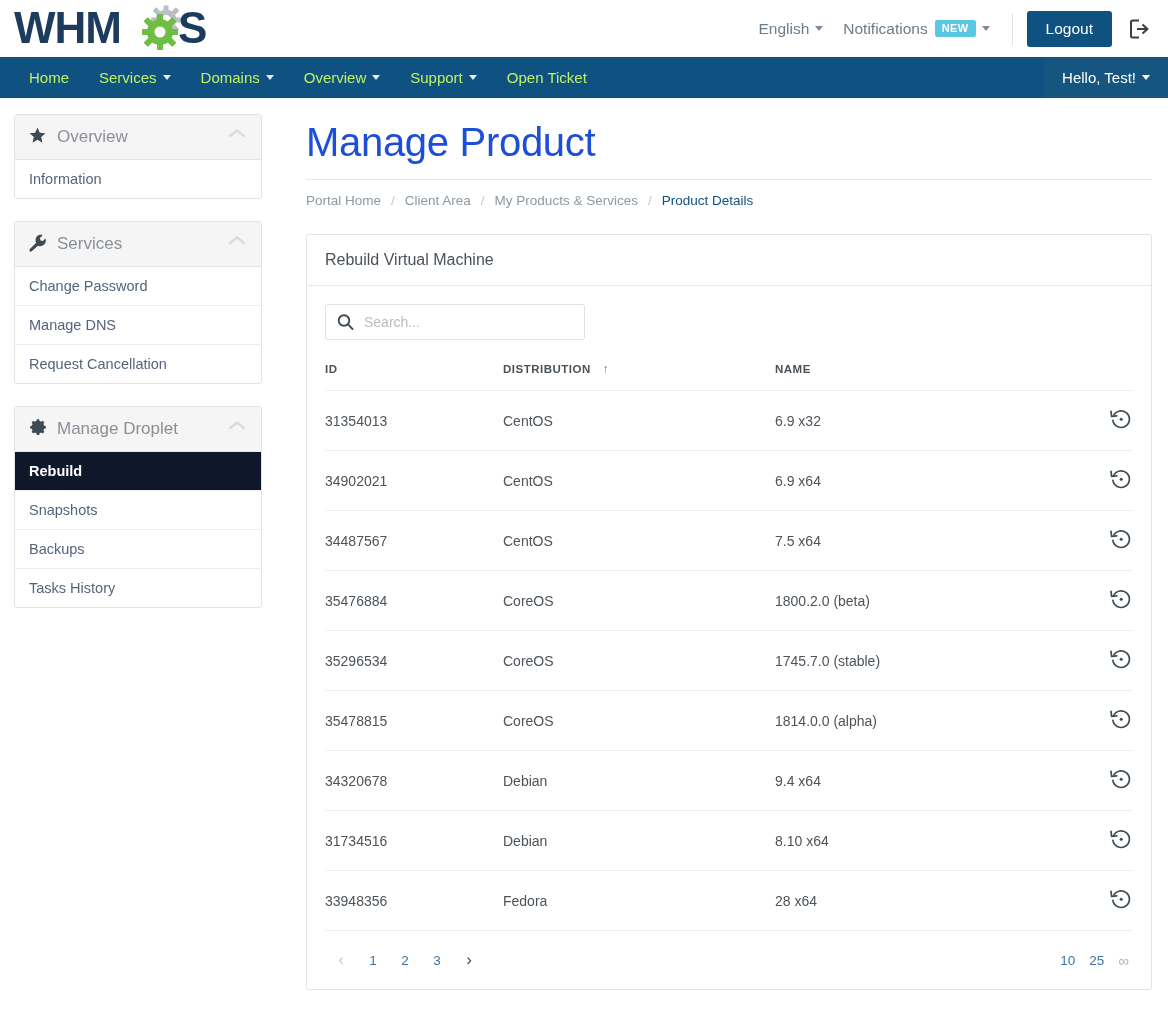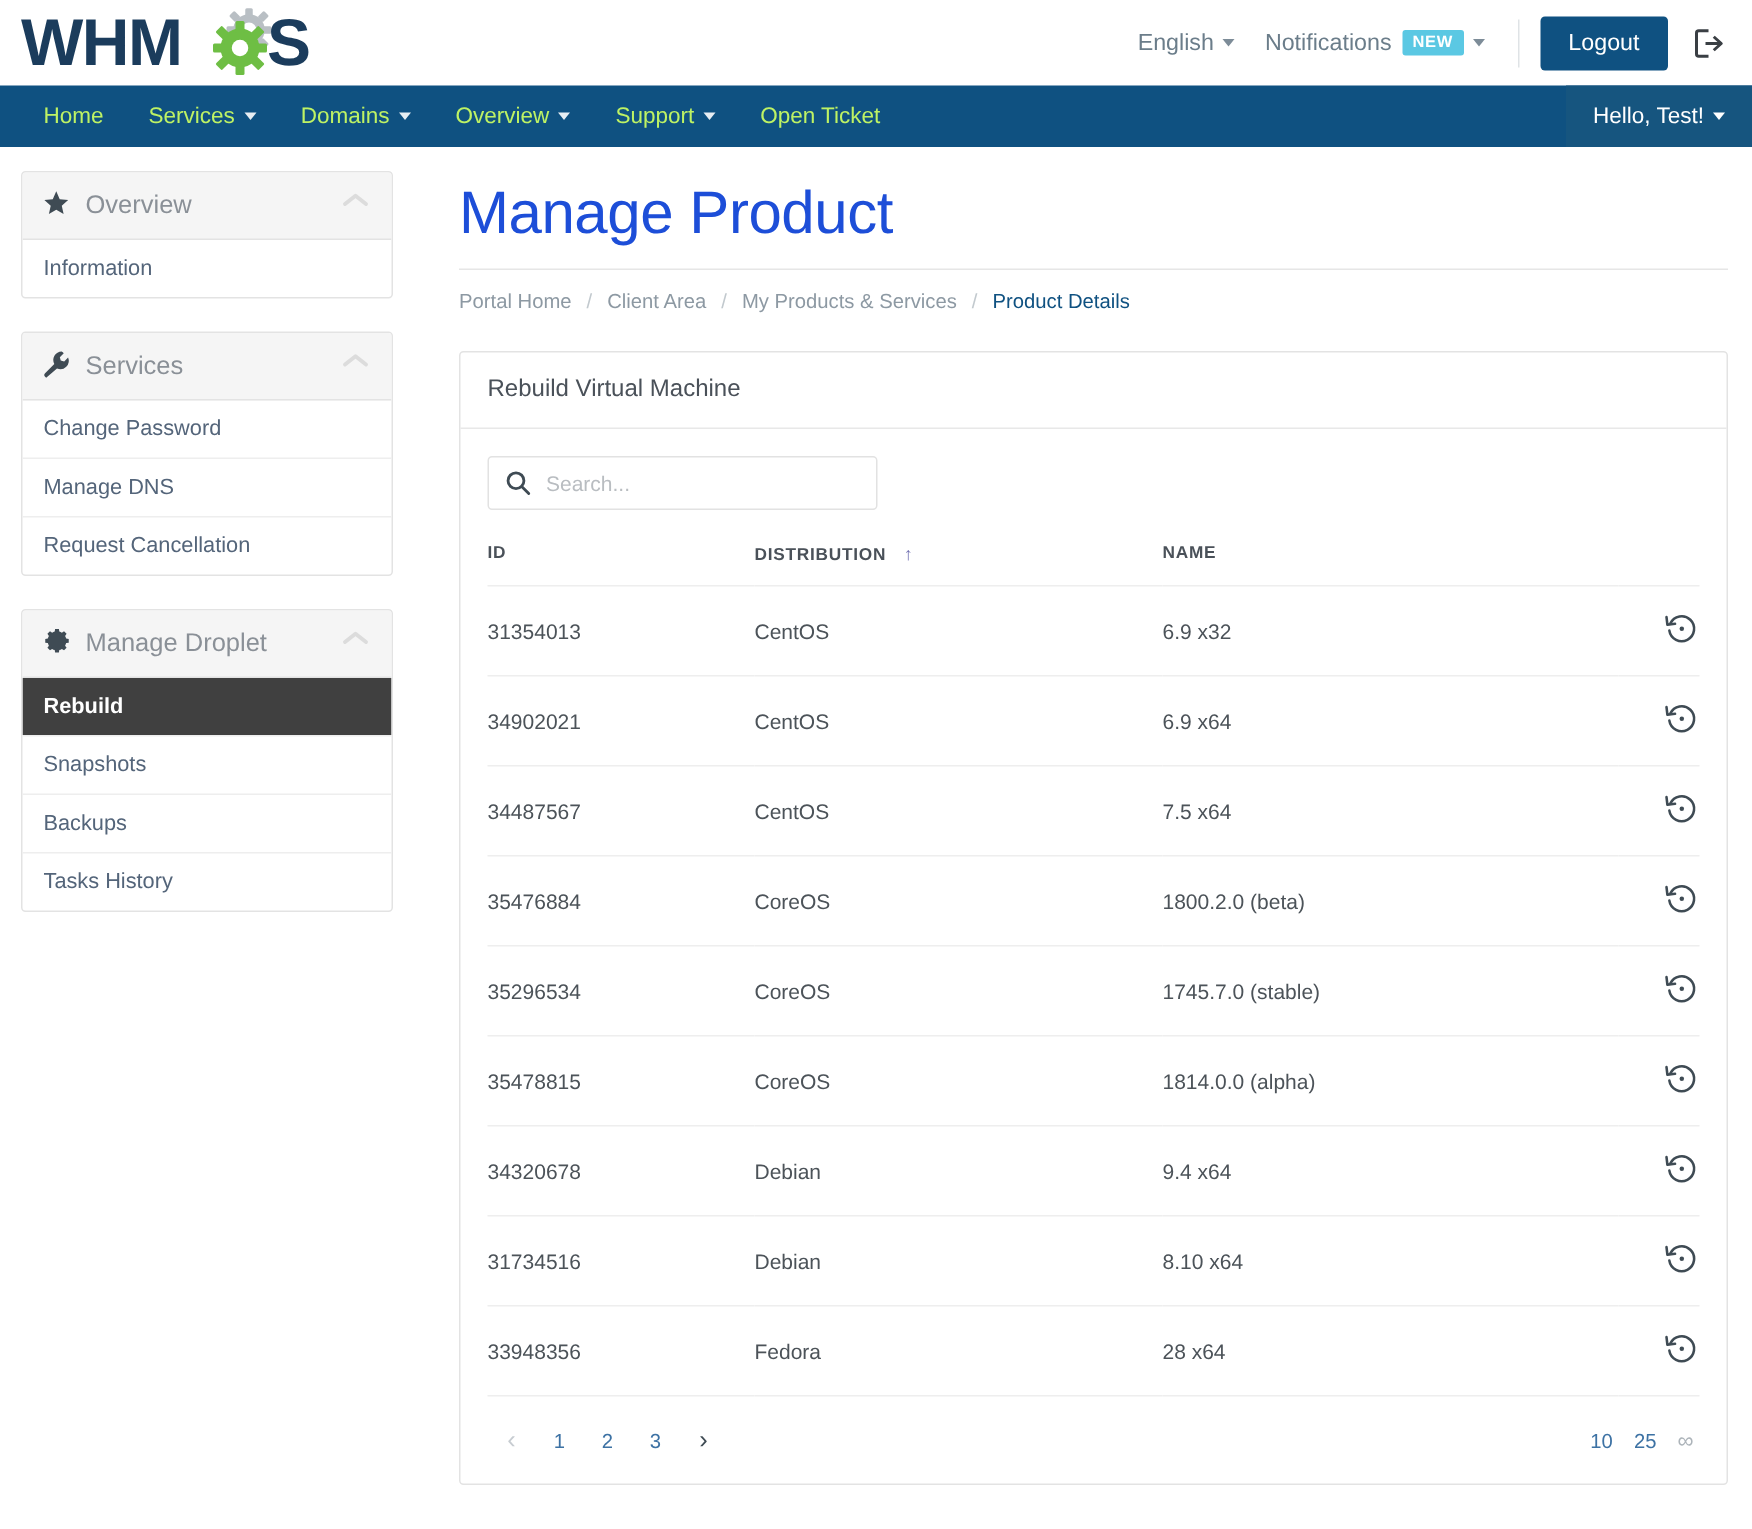--- a/index.html
+++ b/index.html
@@ -179,21 +179,21 @@
   .panel-list li { border-bottom: 1px solid #eeeeee; }
   .panel-list li:last-child { border-bottom: none; }
   .panel-list a {
     display: block;
     padding: 11px 14px;
     color: #54657a;
     text-decoration: none;
     font-size: 14.5px;
   }
   .panel-list a.active {
-    background: #404040;
+    background: #0f172a;
     color: #ffffff;
     font-weight: bold;
   }
 
   
   .page-title {
     font-size: 40px;
     font-weight: normal;
     color: #1d4ed8;
     margin: 4px 0 14px 0;

